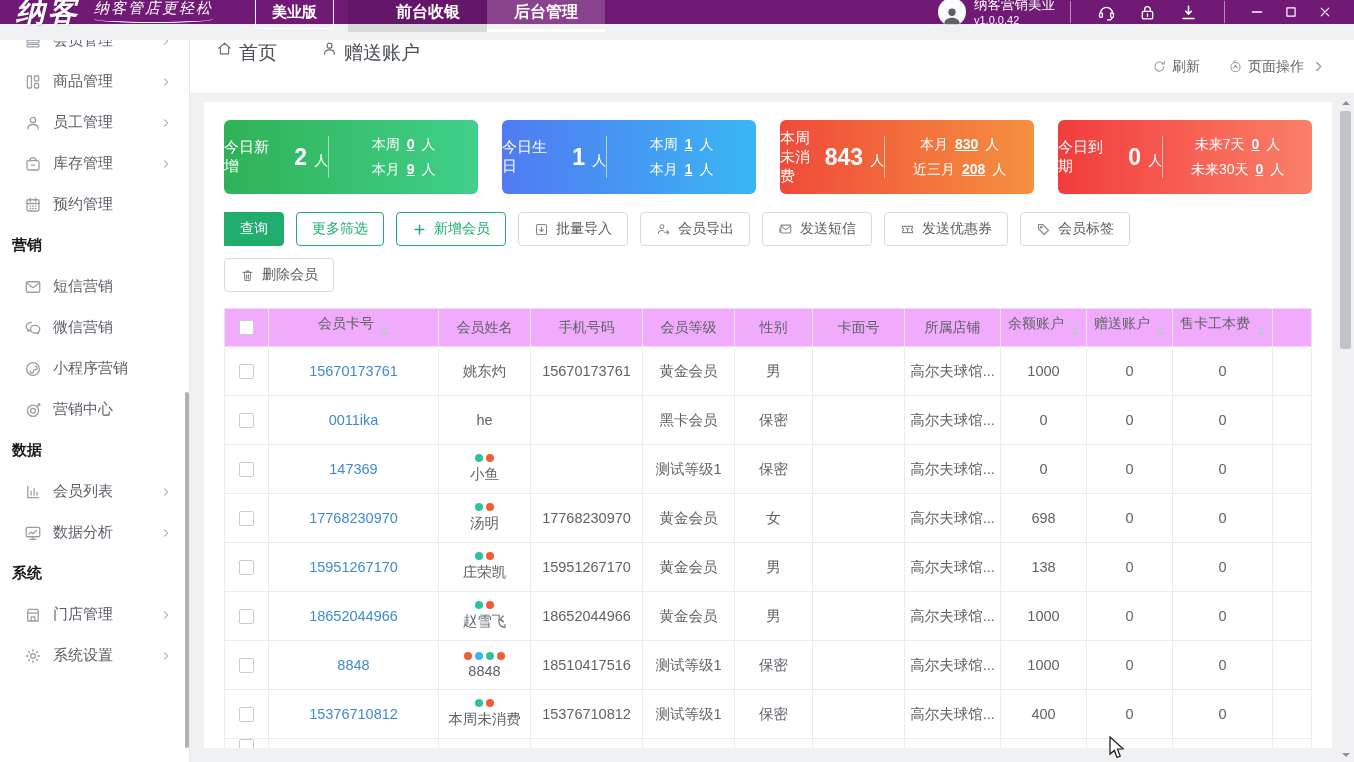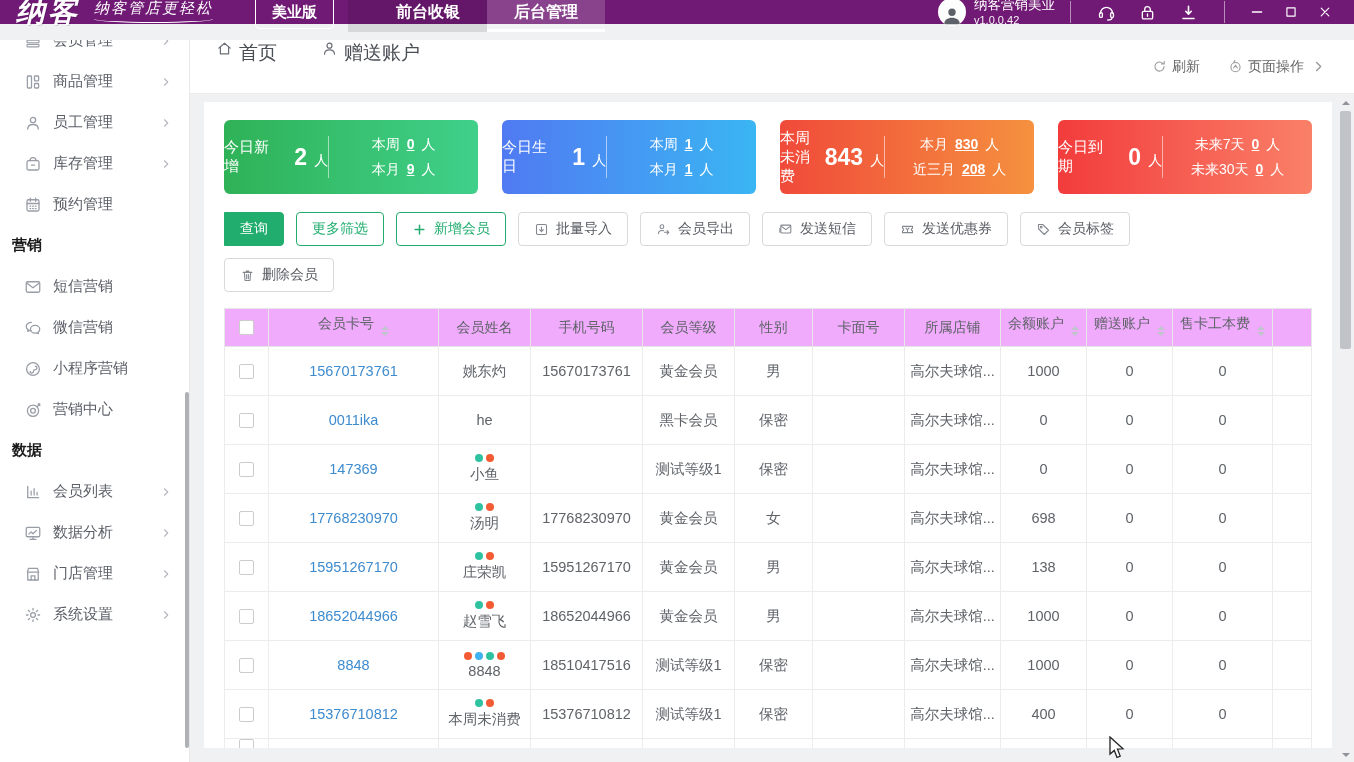--- a/index.html
+++ b/index.html
@@ -307,20 +307,21 @@
             <path d="M6.5 13.5l3-3 2.5 2.5 4.5-4.5"></path>
           </svg>
         </span>
         <span>数据分析</span>
         <span class="ic mi-arrow">
           <svg viewBox="0 0 24 24" fill="none" stroke="currentColor" stroke-width="2.2" stroke-linecap="round" stroke-linejoin="round">
             <path d="M9 5.5l6.5 6.5L9 18.5"></path>
           </svg>
         </span>
       </div>
+      <div class="msection">系统</div>
       <div class="mi">
         <span class="ic mi-icon">
           <svg viewBox="0 0 24 24" fill="none" stroke="currentColor" stroke-width="1.7" stroke-linecap="round" stroke-linejoin="round">
             <path d="M4.5 9.5L6 4.5h12l1.5 5"></path>
             <path d="M5 9.5h14V20H5z"></path>
             <path d="M9.5 20v-5.5h5V20"></path>
           </svg>
         </span>
         <span>门店管理</span>
         <span class="ic mi-arrow">

